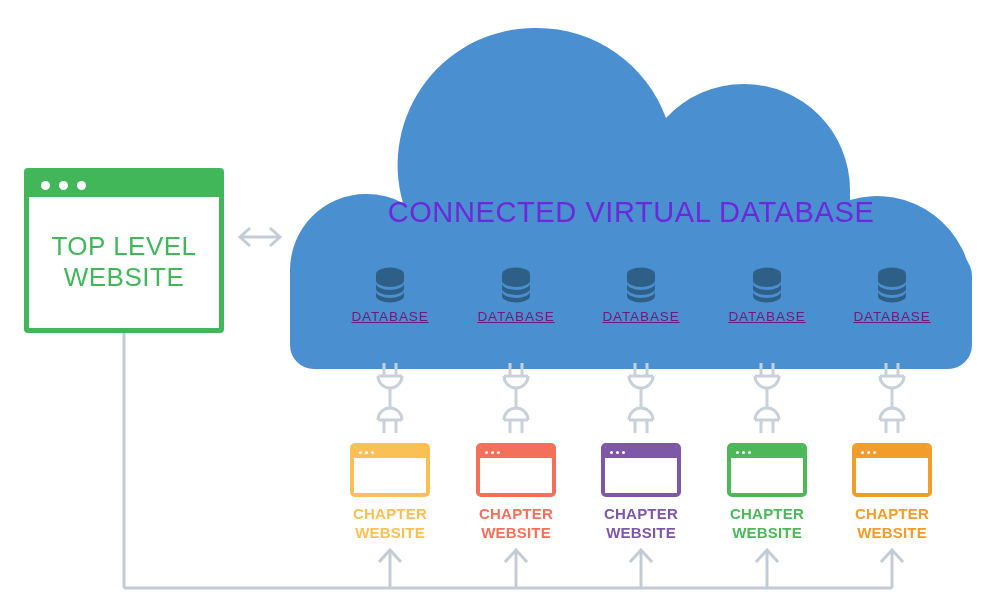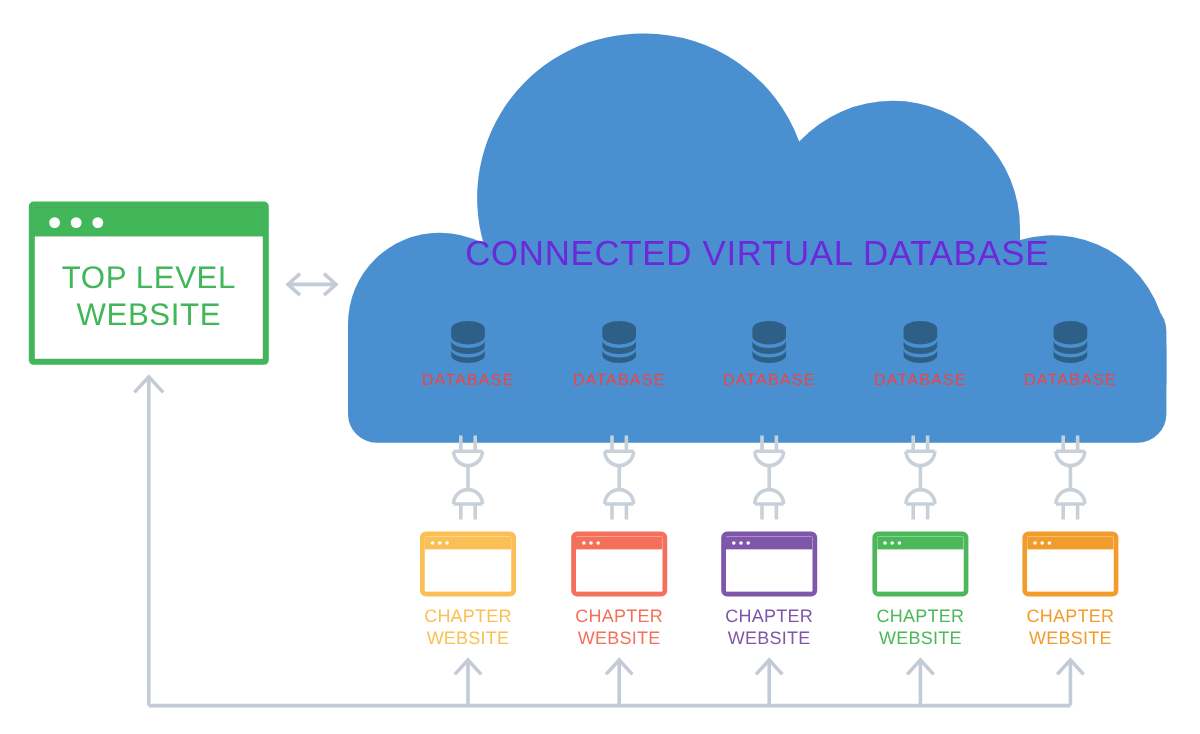--- a/index.html
+++ b/index.html
@@ -24,25 +24,25 @@
     width: 1000px;
     height: 612px;
   }
   .abs { position: absolute; }
 
   
   #top-level-website {
     left: 24px;
     top: 168px;
     width: 200px;
-    height: 136px;
+    height: 165px;
     box-sizing: border-box;
     border: 5px solid #41b75a;
     border-radius: 4px;
-    background: #737373;
+    background: #f9a8d4;
     display: flex;
     flex-direction: column;
   }
   #top-level-website .titlebar {
     height: 24px;
     background: #41b75a;
     display: flex;
     align-items: center;
     gap: 9px;
     padding-left: 12px;
@@ -88,24 +88,25 @@
 
   
   .db-col {
     width: 110px;
     text-align: center;
     top: 266px;
   }
   .db-icon { display: block; margin: 0 auto; }
   .db-label {
     margin-top: 5px;
-    color: #ef4444;
+    color: #701a75;
     font-size: 13.5px;
     letter-spacing: 0.9px;
     white-space: nowrap;
+    text-decoration: underline;
   }
 
   
   .plug { top: 360px; width: 40px; }
 
   
   .chapter {
     top: 443px;
     width: 112px;
     text-align: center;
@@ -140,20 +141,21 @@
   .chapter .win-body {
     flex: 1 1 auto;
     background: #ffffff;
   }
   .chapter .cap {
     margin-top: 8px;
     font-size: 15px;
     line-height: 1.25;
     letter-spacing: 0.2px;
     white-space: nowrap;
+    font-weight: bold;
   }
 </style>
 </head>
 <body>
 
 <div id="stage">
 
   <svg class="layer" id="cloud-shape" viewBox="0 0 1000 612" xmlns="http://www.w3.org/2000/svg">
     <g>
       <path fill="#4a8fd0" d="M290,345

